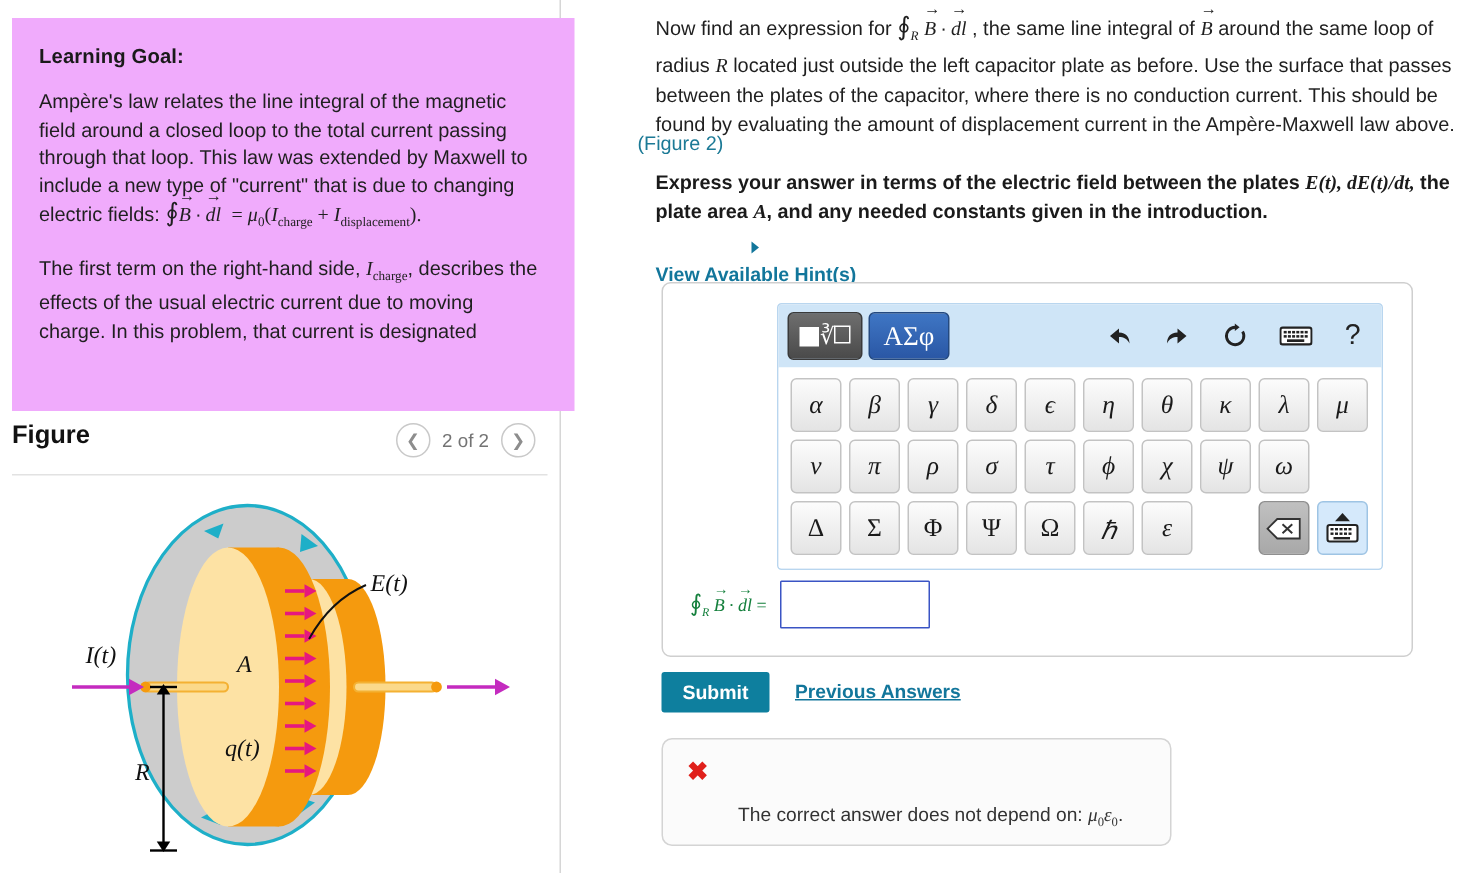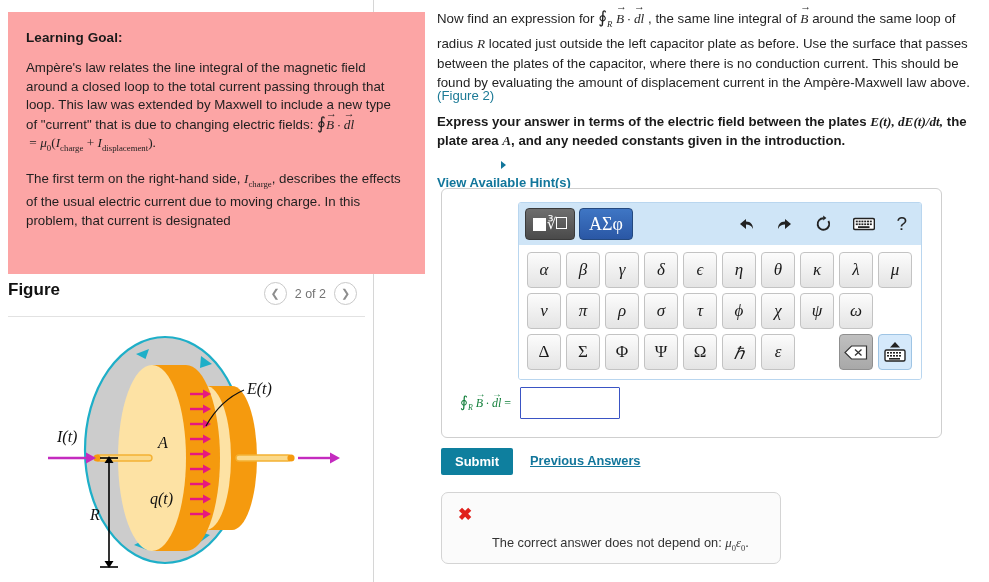--- a/index.html
+++ b/index.html
@@ -12,22 +12,22 @@
   }
   .page { position: relative; width: 989px; height: 582px; }
 
   
   .left-col {
     position: absolute; left: 0; top: 0; width: 374px; height: 582px;
     border-right: 1px solid #d6d6d6;
     background: #fff;
   }
   .goal-panel {
-    position: absolute; left: 8px; top: 12px; width: 417px; height: 262px;
-    background: #fca5a5;
+    position: absolute; left: 8px; top: 12px; width: 375px; height: 262px;
+    background: #f0abfc;
     overflow: hidden;
     padding: 18px 24px 0 18px;
   }
   .goal-title {
     font-size: 13.5px; font-weight: bold; color: #1a1a1a;
     margin: 0 0 14px 0; letter-spacing: .1px;
   }
   .goal-p {
     font-size: 13.3px; color: #1f1f1f; line-height: 18.5px;
     margin: 0 0 13px 0;
@@ -63,21 +63,21 @@
   }
   .fig-canvas { position: absolute; left: 8px; top: 322px; width: 360px; height: 258px; }
 
   
   .right-col { position: absolute; left: 375px; top: 0; width: 614px; height: 424px; }
   .q-body {
     position: absolute; left: 62px; top: 8px; width: 551px;
     font-size: 13.3px; color: #1f1f1f; line-height: 19.5px;
   }
   .fig-ref {
-    position: absolute; left: 62px; top: 88px;
+    position: absolute; left: 50px; top: 88px;
     font-size: 13.2px; color: #1c7a96;
   }
   .q-express {
     position: absolute; left: 62px; top: 112px; width: 551px;
     font-size: 13.2px; font-weight: bold; color: #1a1a1a; line-height: 19px;
   }
   .hint-link {
     position: absolute; left: 62px; top: 161px;
     font-size: 13px; font-weight: bold; color: #12769b; cursor: pointer;
     display: flex; align-items: center; gap: 6px; flex-direction: column;

